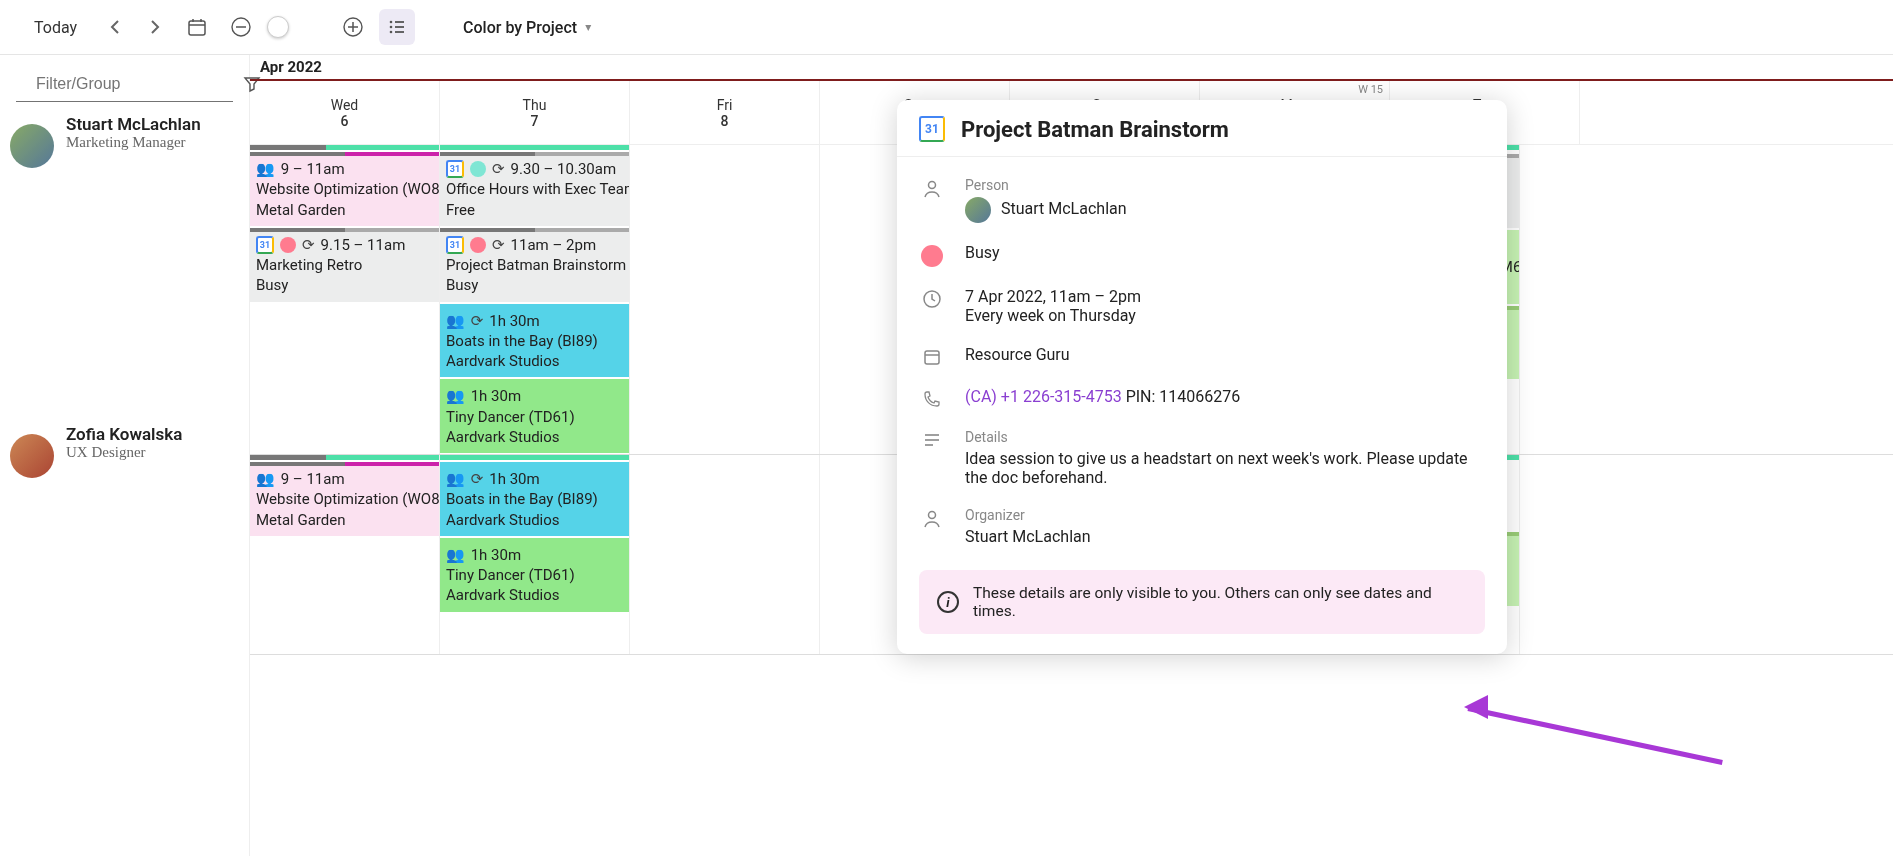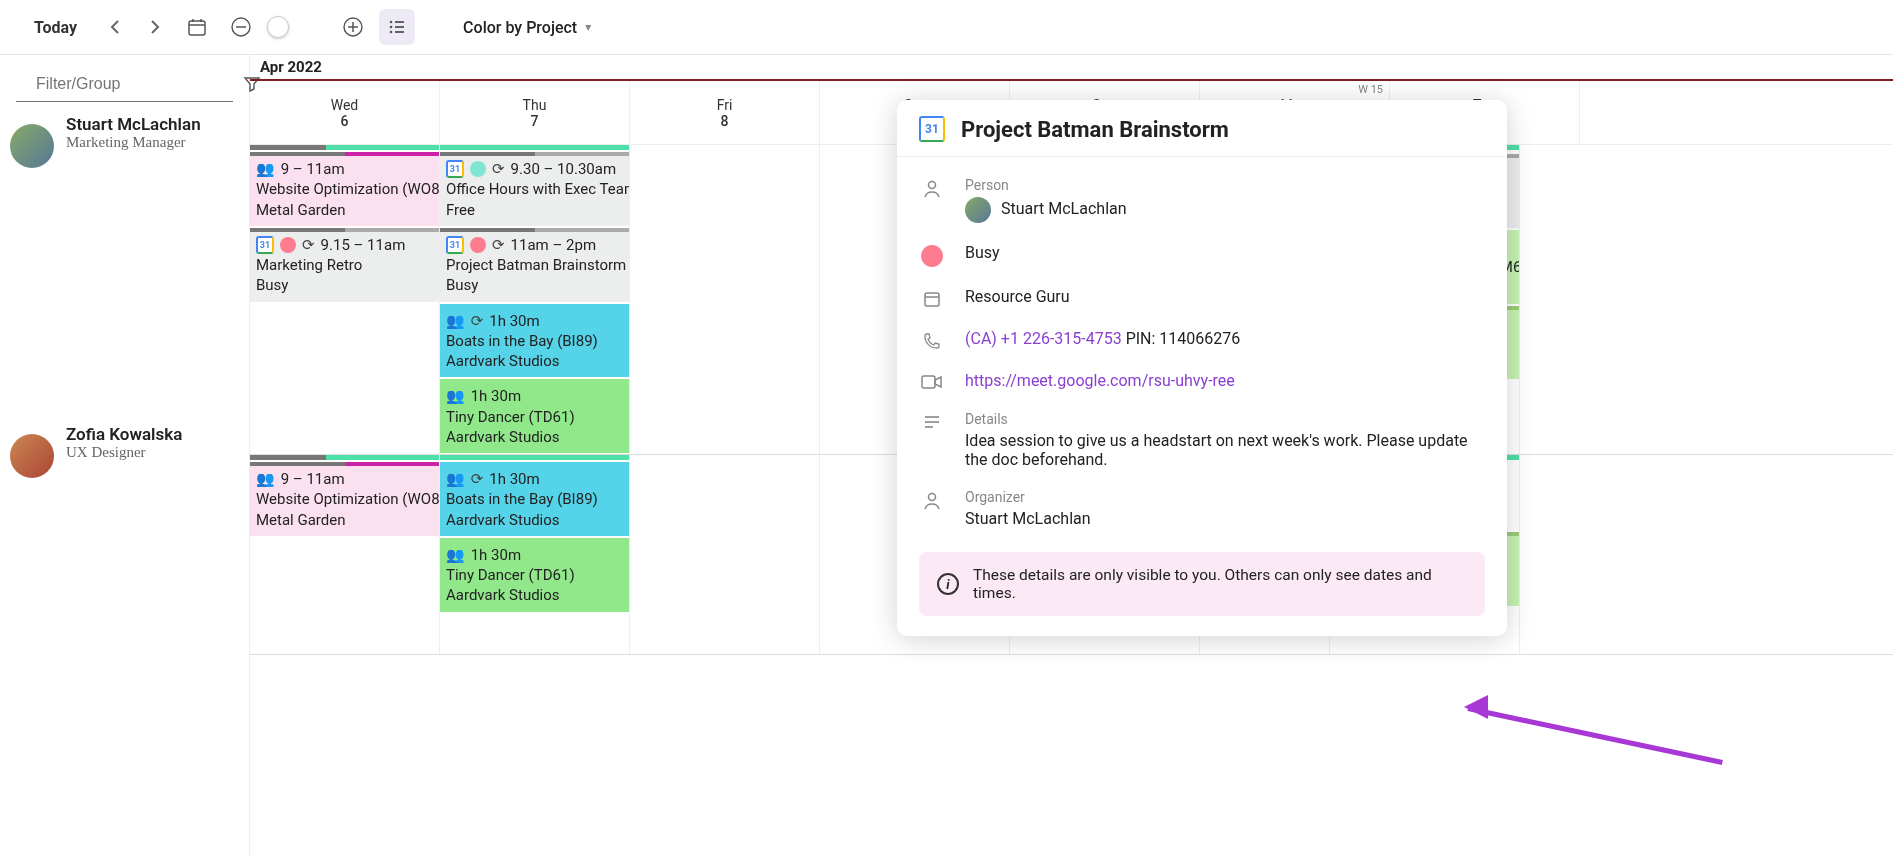--- a/index.html
+++ b/index.html
@@ -1,20 +1,20 @@
 <!DOCTYPE html>
 <html><head>
 <meta charset="utf-8">
 <style>
 * { box-sizing: border-box; margin: 0; padding: 0; }
 body { font-family: -apple-system, BlinkMacSystemFont, "Segoe UI", Roboto, sans-serif; font-size: 14px; color: #222; background: #fff; overflow: hidden; }
 
 
 .toolbar { display: flex; align-items: center; height: 55px; padding: 0 20px; border-bottom: 1px solid #e5e5e5; gap: 8px;}
-.today-btn { font-size: 16px; font-weight: 700; color: #333; padding: 6px 14px; cursor: pointer; }
+.today-btn { font-size: 16px; font-weight: 400; color: #333; padding: 6px 14px; cursor: pointer; }
 .nav-arrow { width: 32px; height: 32px; display: flex; align-items: center; justify-content: center; cursor: pointer; color: #555;}
 .tool-icon { width: 36px; height: 36px; display: flex; align-items: center; justify-content: center; cursor: pointer; border-radius: 6px; color: #555;}
 .tool-icon.active { background: #edeaf5; }
 .slider-track { width: 60px; display:flex; align-items:center;}
 .slider-knob { width: 22px; height: 22px; background: #fff; border: 1px solid #ccc; border-radius: 50%; box-shadow: 0 1px 3px rgba(0,0,0,.2); }
 .color-by { margin-left: 40px; font-size: 16px; font-weight: 500; display:flex; align-items:center; gap: 8px; cursor: pointer;}
 .chev { font-size: 12px; color: #888; }
 
 
 .layout { display: flex; height: calc(100vh - 55px); }
@@ -457,42 +457,45 @@
         </div>
         <div class="prow">
           <div class="picon">
               <span class="dot red" style="width:22px;height:22px"></span>
             </div>
           <div class="pcontent">Busy</div>
         </div>
         <div class="prow">
           <div class="picon">
               <svg width="20" height="20" viewBox="0 0 20 20">
+                <circle cx="10" cy="10" r="8" stroke="#888" stroke-width="1.5" fill="none"></circle>
+                <path d="M10 5v5l3 2" stroke="#888" stroke-width="1.5" fill="none"></path>
+              </svg>
+            </div>
+          <div class="pcontent">
+            <div>7 Apr 2022, 11am – 2pm</div>
+            <div>Every week on Thursday</div>
+          </div>
+        </div>
+        <div class="prow">
+          <div class="picon">
+              <svg width="20" height="20" viewBox="0 0 20 20">
                 <rect x="3" y="4" width="14" height="13" rx="2" stroke="#888" stroke-width="1.5" fill="none"></rect>
                 <line x1="3" y1="8" x2="17" y2="8" stroke="#888" stroke-width="1.5"></line>
               </svg>
             </div>
           <div class="pcontent">Resource Guru</div>
         </div>
         <div class="prow">
           <div class="picon">
               <svg width="20" height="20" viewBox="0 0 20 20">
                 <path d="M5 3c-1 0-2 1-2 2 0 7 5 12 12 12 1 0 2-1 2-2v-2l-4-1-1 2c-3-1-5-3-6-6l2-1-1-4H5z" stroke="#888" stroke-width="1.3" fill="none"></path>
               </svg>
             </div>
           <div class="pcontent"><span class="link">(CA) +1 226-315-4753</span><span> PIN: 114066276</span></div>
-        </div>
-        <div class="prow">
-          <div class="picon">
-              <svg width="22" height="18" viewBox="0 0 22 18">
-                <rect x="1" y="3" width="13" height="12" rx="2" stroke="#888" stroke-width="1.5" fill="none"></rect>
-                <path d="M14 7l6-3v10l-6-3z" stroke="#888" stroke-width="1.5" fill="none"></path>
-              </svg>
-            </div>
-          <div class="pcontent"><span class="link">https://meet.google.com/rsu-uhvy-ree</span></div>
         </div>
         <div class="prow">
           <div class="picon">
               <svg width="18" height="18" viewBox="0 0 18 18">
                 <line x1="2" y1="4" x2="16" y2="4" stroke="#888" stroke-width="1.6"></line>
                 <line x1="2" y1="9" x2="16" y2="9" stroke="#888" stroke-width="1.6"></line>
                 <line x1="2" y1="14" x2="10" y2="14" stroke="#888" stroke-width="1.6"></line>
               </svg>
             </div>
           <div class="pcontent">

